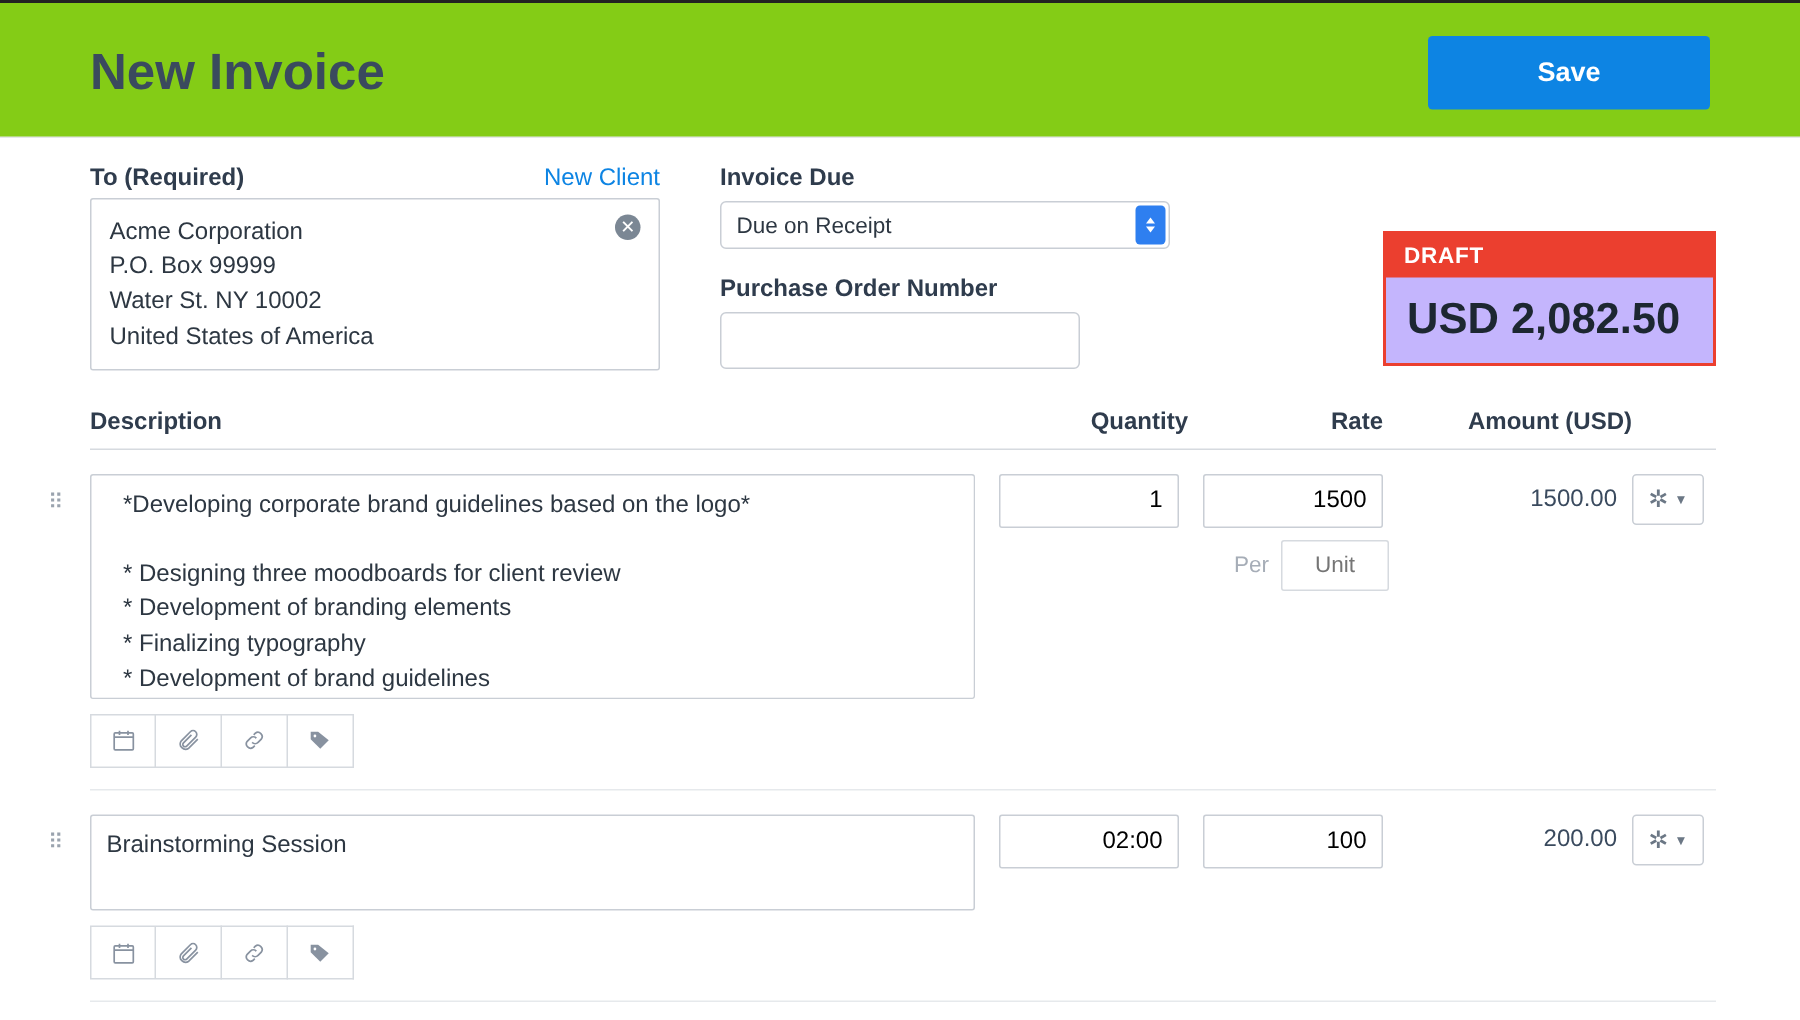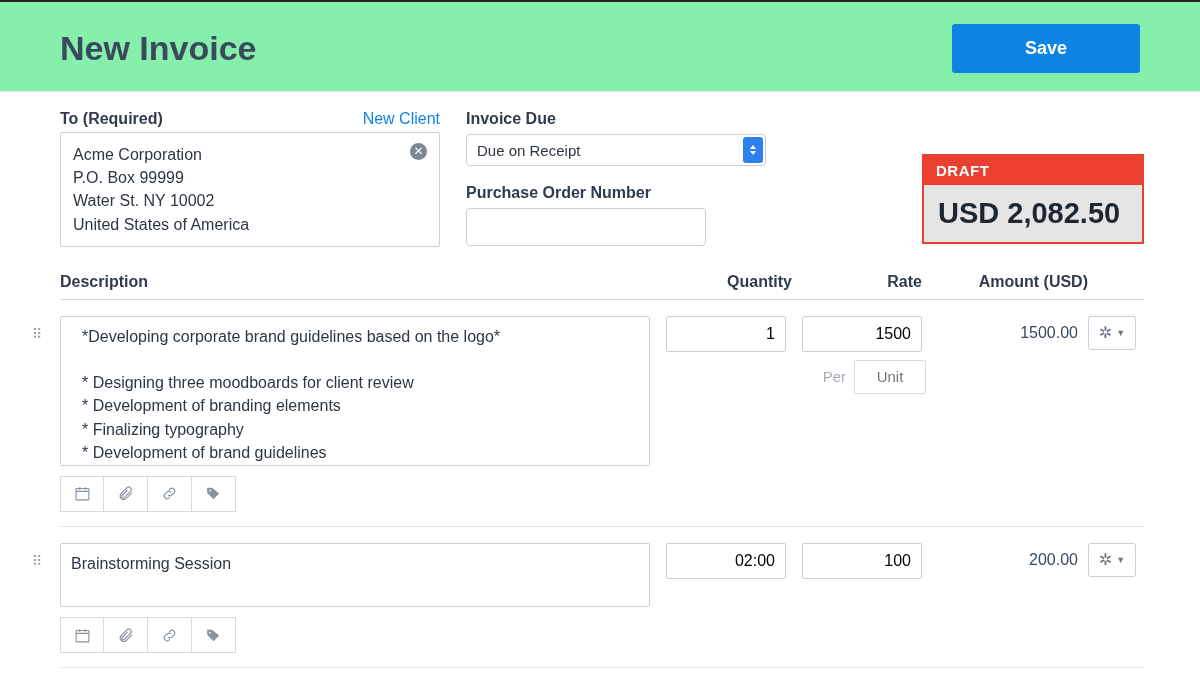--- a/index.html
+++ b/index.html
@@ -9,21 +9,21 @@
     color: #333;
     width: 1200px;
     height: 680px;
     overflow: hidden;
   }
   .page-header {
     display: flex;
     justify-content: space-between;
     align-items: center;
     padding: 22px 60px 18px 60px;
-    background: #86efac;
+    background: #84cc16;
     border-bottom: 1px solid #e5e7ea;
     border-top: 2px solid #222;
   }
   .page-title {
     font-size: 34px;
     font-weight: 600;
     color: #3a4a5e;
   }
   .save-btn {
     background: #0d84e3;
@@ -34,21 +34,21 @@
     padding: 14px 0;
     width: 188px;
     border-radius: 3px;
     cursor: pointer;
   }
   .form-area {
     padding: 18px 56px 0 60px;
   }
   .top-row {
     display: flex;
-    gap: 26px;
+    gap: 40px;
     align-items: flex-start;
     justify-content: center;
   }
   .left-col { width: 380px; }
   .mid-col { width: 260px; }
   .right-col { flex: 1; display:flex; justify-content:flex-end; align-items:flex-start; padding-top:44px; }
   .label-row {
     display: flex;
     justify-content: space-between;
     align-items: baseline;
@@ -116,21 +116,21 @@
     border: 1px solid #c9ced5;
     border-radius: 4px;
     padding: 6px 10px;
     font-size: 15px;
   }
   .mid-col .field-label { margin-top:0px; }
   .mid-col .second-label { margin-top:18px; display:block;}
   .total-box {
     border: 2px solid #eb3f2f;
     width: 222px;
-    background:#e5e5e5;
+    background:#c4b5fd;
   }
   .total-badge {
     background:#eb3f2f;
     color:#fff;
     font-weight:700;
     font-size:15px;
     padding:6px 12px;
     letter-spacing:0.5px;
   }
   .total-amount {

